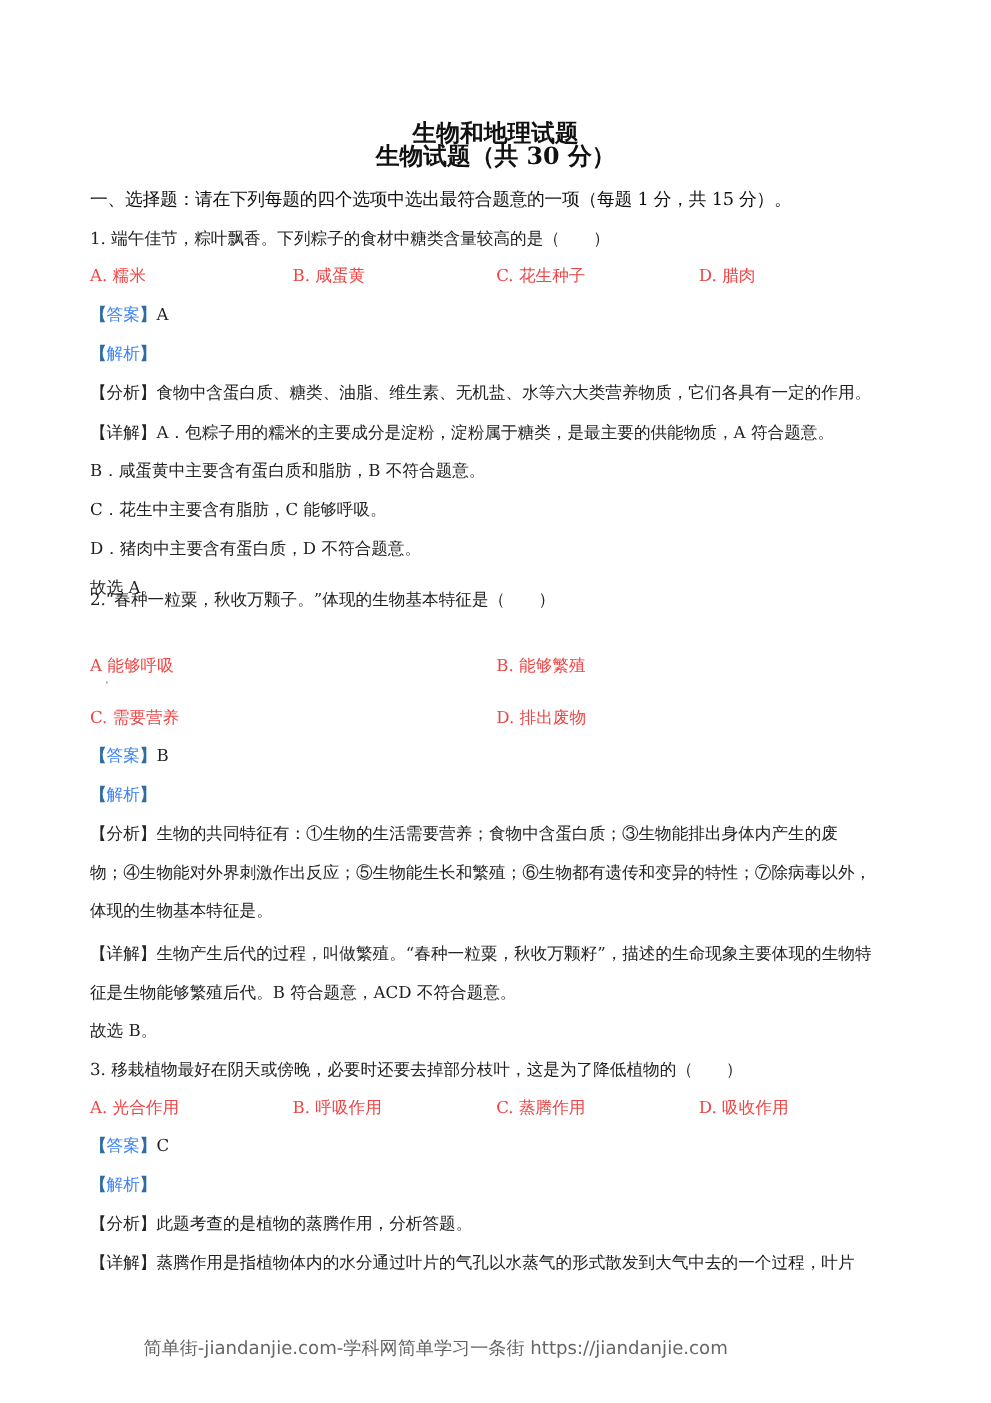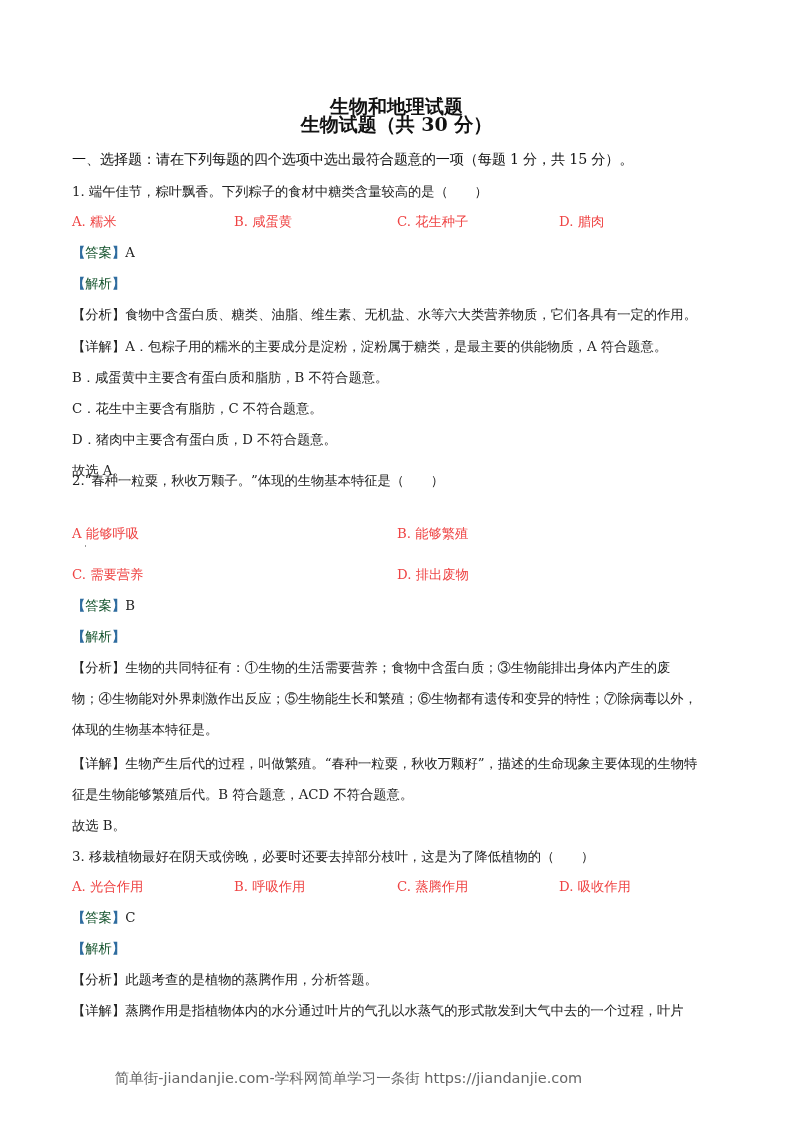--- a/index.html
+++ b/index.html
@@ -16,21 +16,21 @@
     .t2 { top: 113px; font-size: 19px; top: 114px; text-align: center; }
     .section {
       position: absolute; left: 72px; top: 150px; font-size: 14.2px; font-weight: normal;
       color: #111; white-space: nowrap; letter-spacing: -0.2px;
     }
     .line {
       position: absolute; left: 72px; font-size: 13.3px; white-space: nowrap;
       line-height: 18px; color: #222;
     }
     .opt { position: absolute; font-size: 13.3px; white-space: nowrap; line-height: 18px; color: #ef4444; }
-    .lbl { color: #14532d; margin-top: 32px; }
+    .lbl { color: #3b82f6; margin-top: 32px; }
     .br { color: #2f6c9f; font-weight: bold; }
     .footer {
       position: absolute; left: 0; width: 697px; top: 1069px; text-align: center;
       font-family: "DejaVu Sans", "Liberation Sans", sans-serif; font-size: 14.5px; color: #666;
     }
     .stray { position: absolute; left: 85px; top: 545px; width: 1px; height: 2px; background: #999; }
   </style>
 </head>
 <body>
 
@@ -42,21 +42,21 @@
 <div class="opt" style="left:72px;top:213px">A. 糯米</div>
 <div class="opt" style="left:234px;top:213px">B. 咸蛋黄</div>
 <div class="opt" style="left:397px;top:213px">C. 花生种子</div>
 <div class="opt" style="left:559px;top:213px">D. 腊肉</div>
 
 <div class="line" style="top:244px"><span class="br">【</span><span class="lbl">答案</span><span class="br">】</span><span>A</span></div>
 <div class="line" style="top:275px"><span class="br">【</span><span class="lbl">解析</span><span class="br">】</span></div>
 <div class="line" style="top:306px"><span>【</span><span>分析</span><span>】</span><span>食物中含蛋白质、糖类、油脂、维生素、无机盐、水等六大类营养物质，它们各具有一定的作用。</span></div>
 <div class="line" style="top:338px"><span>【</span><span>详解</span><span>】</span><span>A．包粽子用的糯米的主要成分是淀粉，淀粉属于糖类，是最主要的供能物质，A 符合题意。</span></div>
 <div class="line" style="top:369px">B．咸蛋黄中主要含有蛋白质和脂肪，B 不符合题意。</div>
-<div class="line" style="top:400px">C．花生中主要含有脂肪，C 不符合题意。</div>
+<div class="line" style="top:400px">C．花生中主要含有脂肪，C 能够呼吸。</div>
 <div class="line" style="top:431px">D．猪肉中主要含有蛋白质，D 不符合题意。</div>
 <div class="line" style="top:462px">故选 A。</div>
 
 <div class="line" style="top:472px">2.“春种一粒粟，秋收万颗子。”体现的生物基本特征是（　　）</div>
 <div class="opt" style="left:72px;top:525px">A  能够呼吸</div>
 <div class="stray"></div>
 <div class="opt" style="left:397px;top:525px">B. 能够繁殖</div>
 <div class="opt" style="left:72px;top:566px">C. 需要营养</div>
 <div class="opt" style="left:397px;top:566px">D. 排出废物</div>
 

